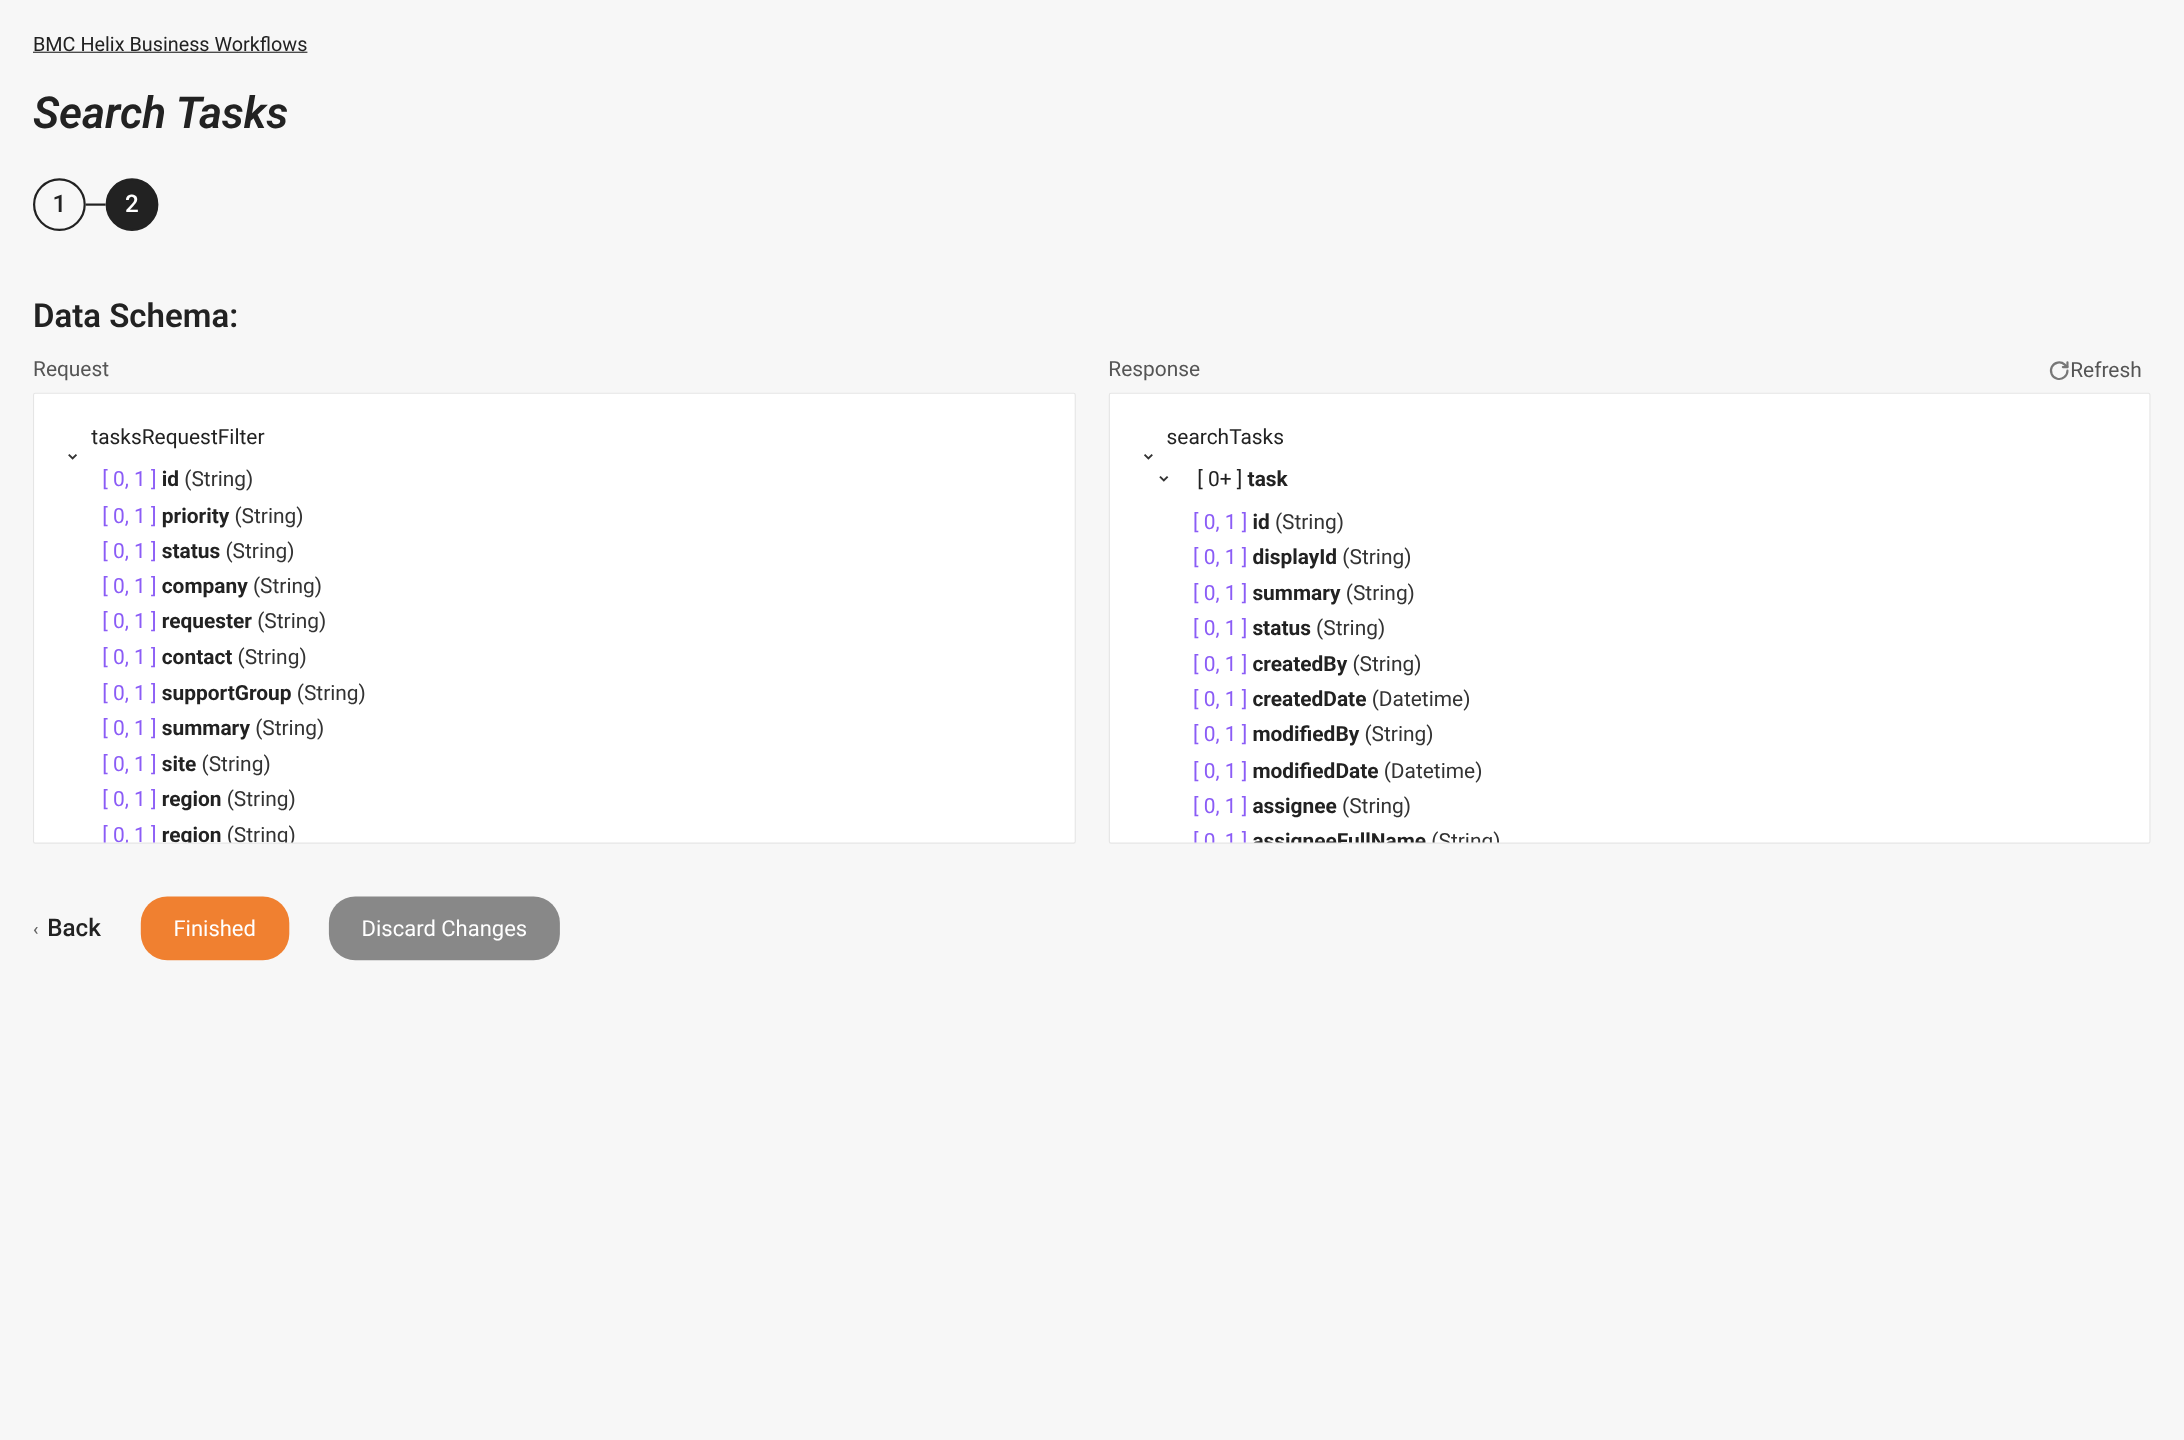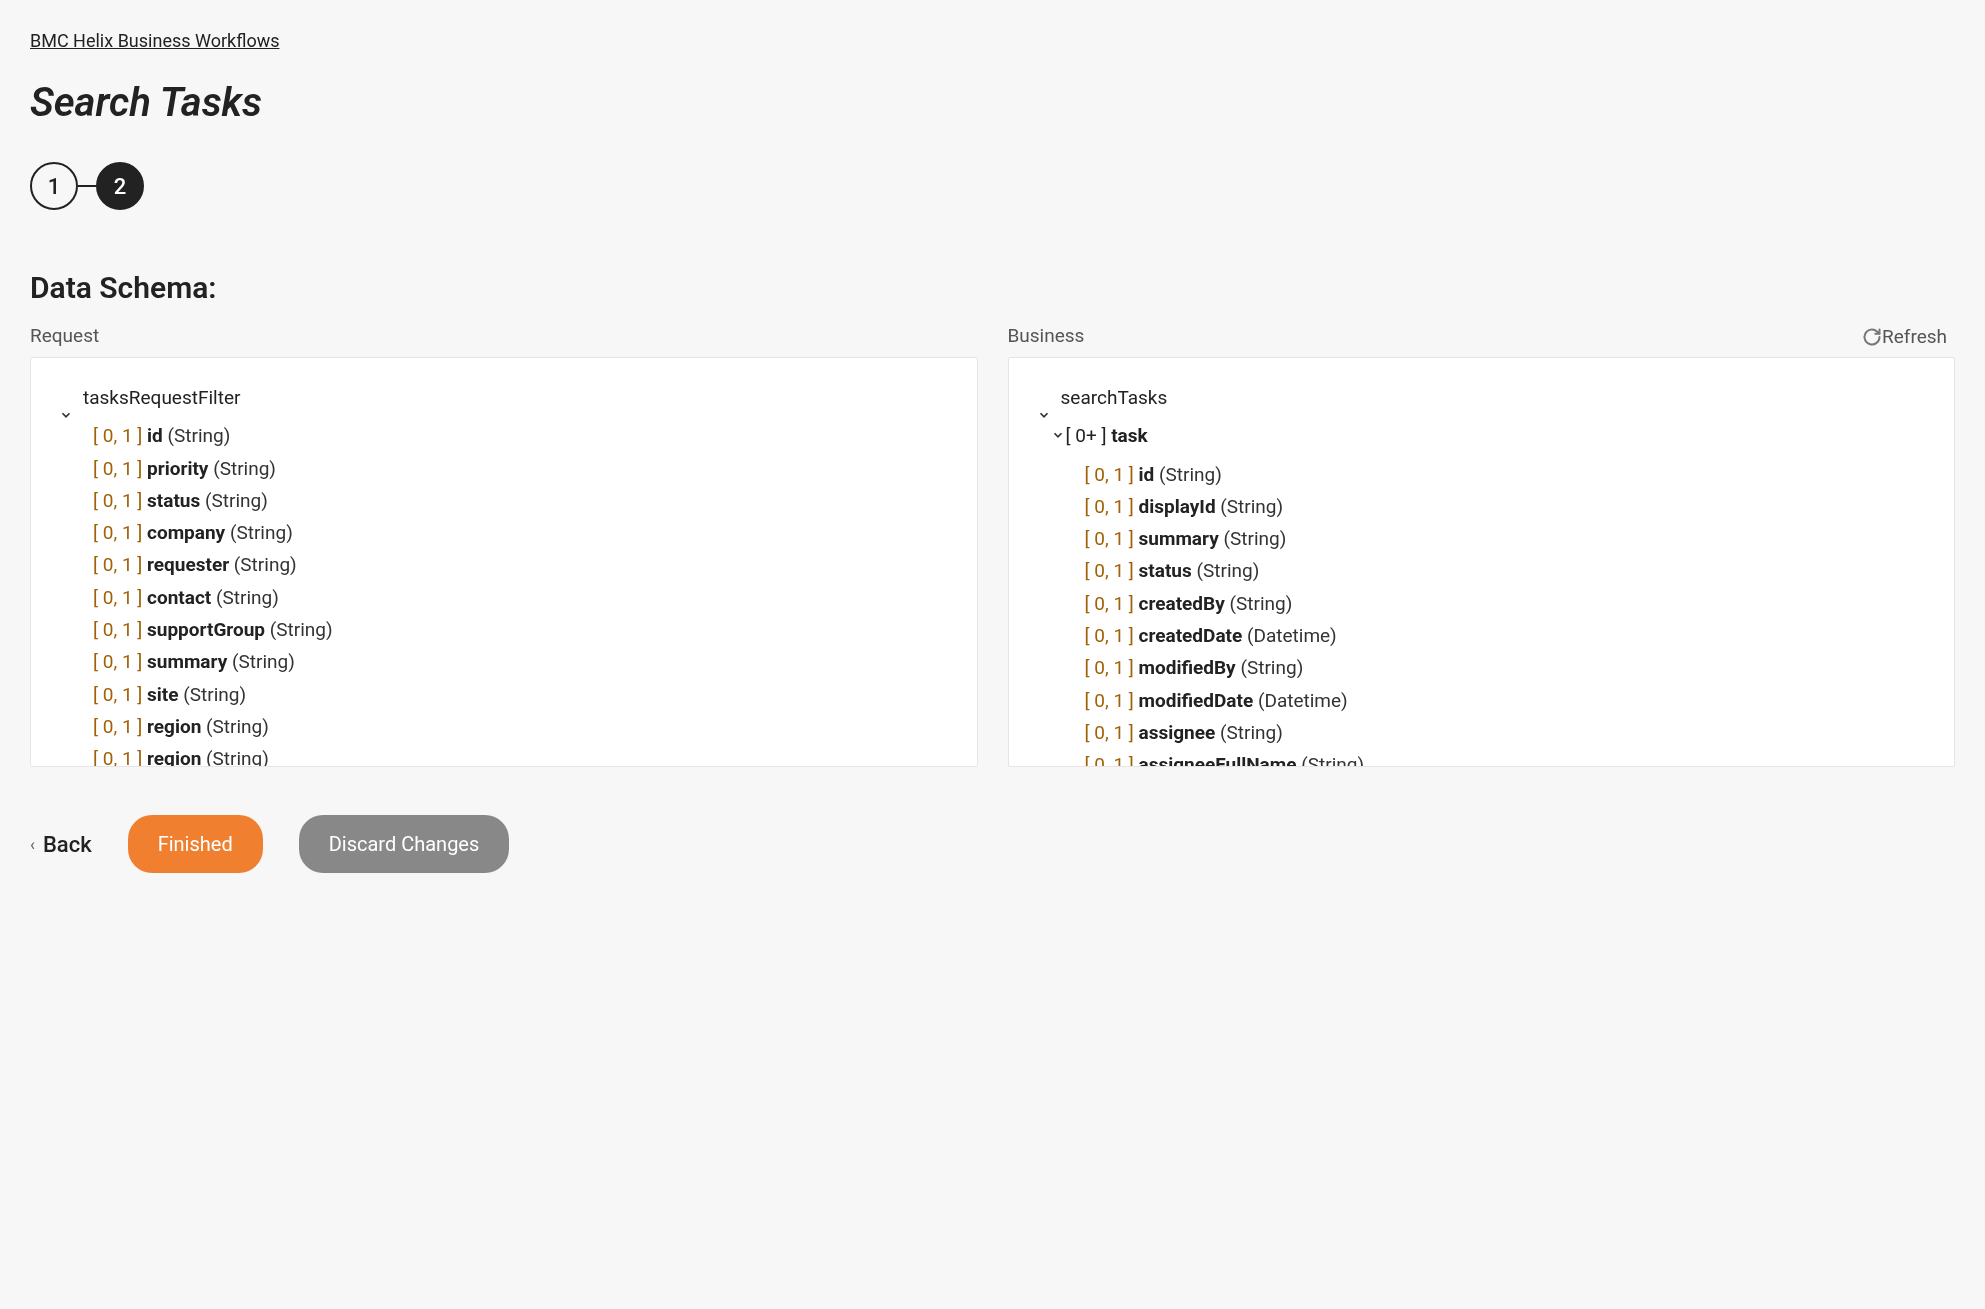--- a/index.html
+++ b/index.html
@@ -105,37 +105,37 @@
   .tree-root {
     display: flex;
     align-items: flex-end;
     gap: 10px;
     margin-bottom: 6px;
     cursor: pointer;
   }
   .tree-root-2 {
     display: flex;
     align-items: flex-start;
-    gap: 1px;
+    gap: 24px;
     margin-bottom: 6px;
     margin-left: 14px;
     cursor: pointer;
   }
   .chev {
     width: 14px;
     height: 14px;
     display: inline-block;
   }
   .tree-children {
     margin-left: 34px;
   }
   .tree-children-2 {
     margin-left: 48px;
   }
-  .field-row .card { color: #a16207; }
+  .field-row .card { color: #8b5cf6; }
   .field-row b { font-weight: 700; color: #222; }
   .field-row .type { color: #333; }
   .footer {
     display: flex;
     align-items: center;
     gap: 36px;
     margin-top: 48px;
   }
   .back {
     display: flex;
@@ -219,21 +219,21 @@
             <div class="field-row"><span class="card">[ 0, 1 ]</span> <b>summary</b> <span class="type">(String)</span></div>
             <div class="field-row"><span class="card">[ 0, 1 ]</span> <b>site</b> <span class="type">(String)</span></div>
             <div class="field-row"><span class="card">[ 0, 1 ]</span> <b>region</b> <span class="type">(String)</span></div>
             <div class="field-row"><span class="card">[ 0, 1 ]</span> <b>region</b> <span class="type">(String)</span></div>
           </div>
       </div>
     </div>
   </div>
 
   <div class="col">
-    <div class="col-title">Business</div>
+    <div class="col-title">Response</div>
     <div class="panel">
       <div class="tree-node">
         <div class="tree-root">
           <span class="chev">
             <svg viewBox="0 0 24 24" width="14" height="14" fill="none" stroke="#333" stroke-width="3">
                 <polyline points="6 9 12 15 18 9"></polyline>
               </svg>
           </span>
           <span>searchTasks</span>
         </div>

